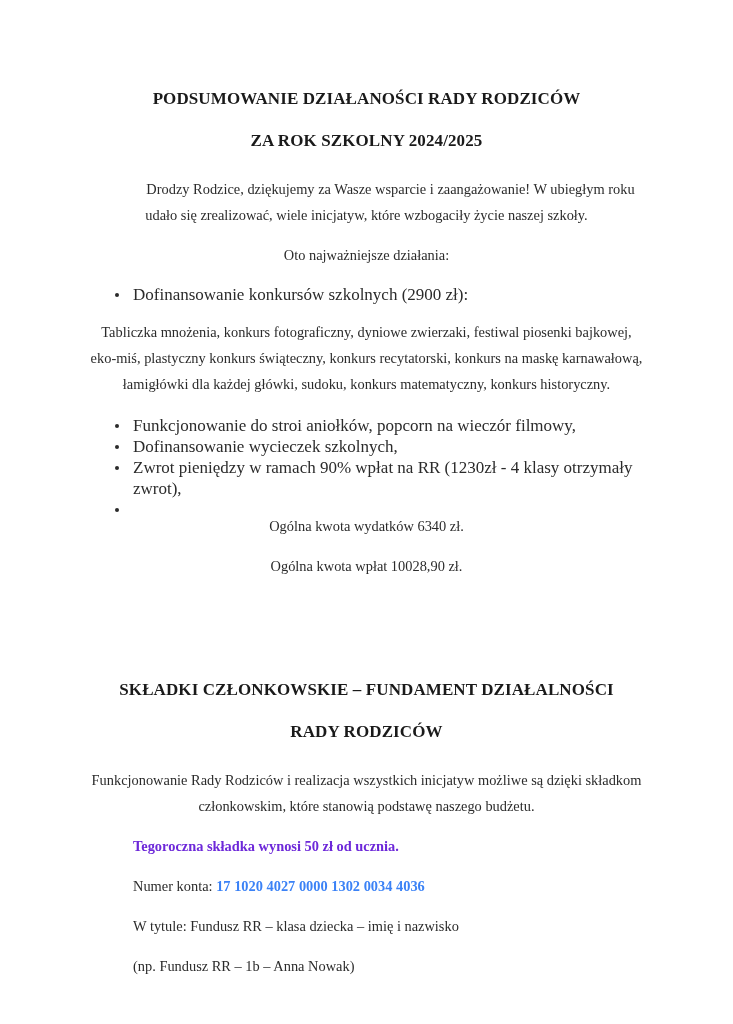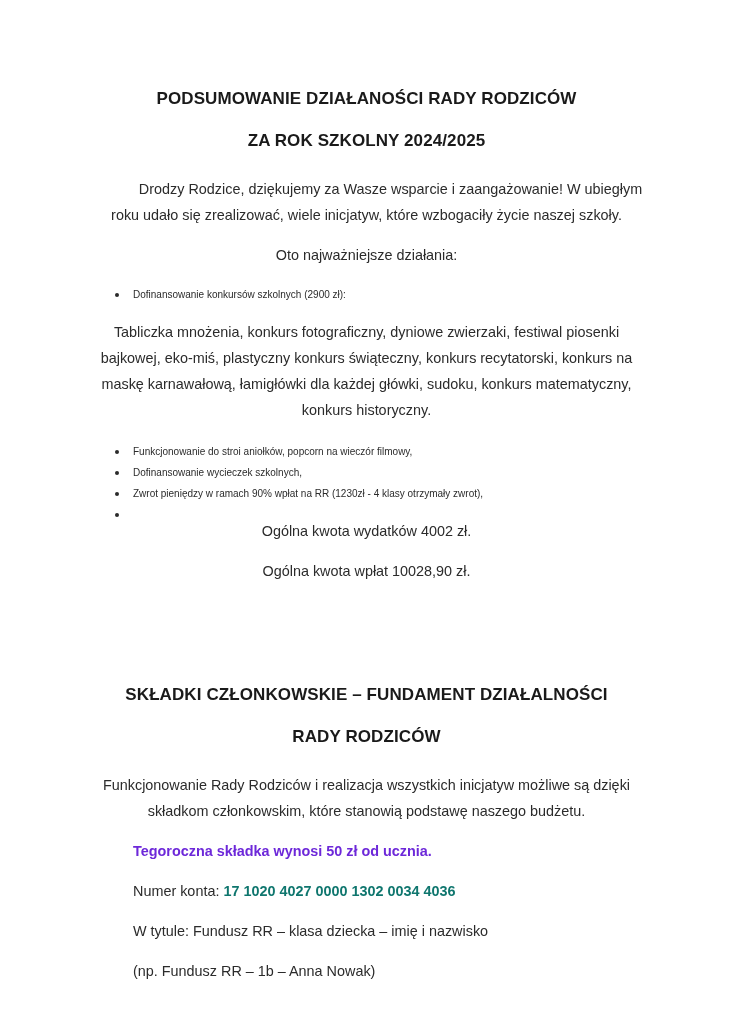--- a/index.html
+++ b/index.html
@@ -7,21 +7,21 @@
     padding: 0;
     background: #ffffff;
   }
   .page {
     position: relative;
     width: 733px;
     height: 1012px;
     background: #ffffff;
     margin: 0 auto;
     overflow: hidden;
-    font-family: Liberation Sans, sans-serif;
+    font-family: Liberation Serif, serif;
     color: #2b2b2b;
     -webkit-font-smoothing: antialiased;
   }
   .content {
     position: absolute;
     left: 88px;
     top: 0;
     width: 557px;
   }
 
@@ -50,21 +50,21 @@
 
   
   .bullets {
     list-style: none;
     margin: 0;
     padding: 0;
   }
   .bullets li {
     position: relative;
     padding-left: 45px;
-    font-size: 10px;
+    font-size: 17px;
     line-height: 21px;
     margin: 0;
   }
   .bullets li .dot {
     position: absolute;
     left: 27px;
     top: 9px;
     width: 4px;
     height: 4px;
     background: #2b2b2b;
@@ -74,21 +74,21 @@
   .bullets-block-2 { margin-top: 18px; }
 
   
   .detail {
     font-size: 14.4px;
     line-height: 26px;
     padding-left: 45px;
     margin: 0;
   }
   .detail-gap { margin-top: 14px; }
-  .detail strong { font-weight: bold; color: #0f766e; }
+  .detail strong { font-weight: bold; color: #3b82f6; }
   .detail.bold-line { font-weight: bold; color: #6d28d9; }
 
   .spacer-lg { height: 46px; }
 </style>
 </head>
 <body>
 
 <div class="page">
   <div class="content">
 
@@ -119,21 +119,21 @@
       </li>
       <li>
         <span class="dot"></span>
         <span>Zwrot pieniędzy w ramach 90% wpłat na RR (1230zł - 4 klasy otrzymały zwrot),</span>
       </li>
       <li>
         <span class="dot"></span>
       </li>
     </ul>
 
-    <p class="para para-gap">Ogólna kwota wydatków 4002 zł.</p>
+    <p class="para para-gap">Ogólna kwota wydatków 6340 zł.</p>
 
     <p class="para para-gap">Ogólna kwota wpłat 10028,90 zł.</p>
 
     <div class="spacer-lg"></div>
 
     <div class="heading heading-2-top">SKŁADKI CZŁONKOWSKIE – FUNDAMENT DZIAŁALNOŚCI</div>
     <div class="heading">RADY RODZICÓW</div>
 
     <p class="para para-gap">Funkcjonowanie Rady Rodziców i realizacja wszystkich inicjatyw możliwe są dzięki składkom członkowskim, które stanowią podstawę naszego budżetu.</p>
 

